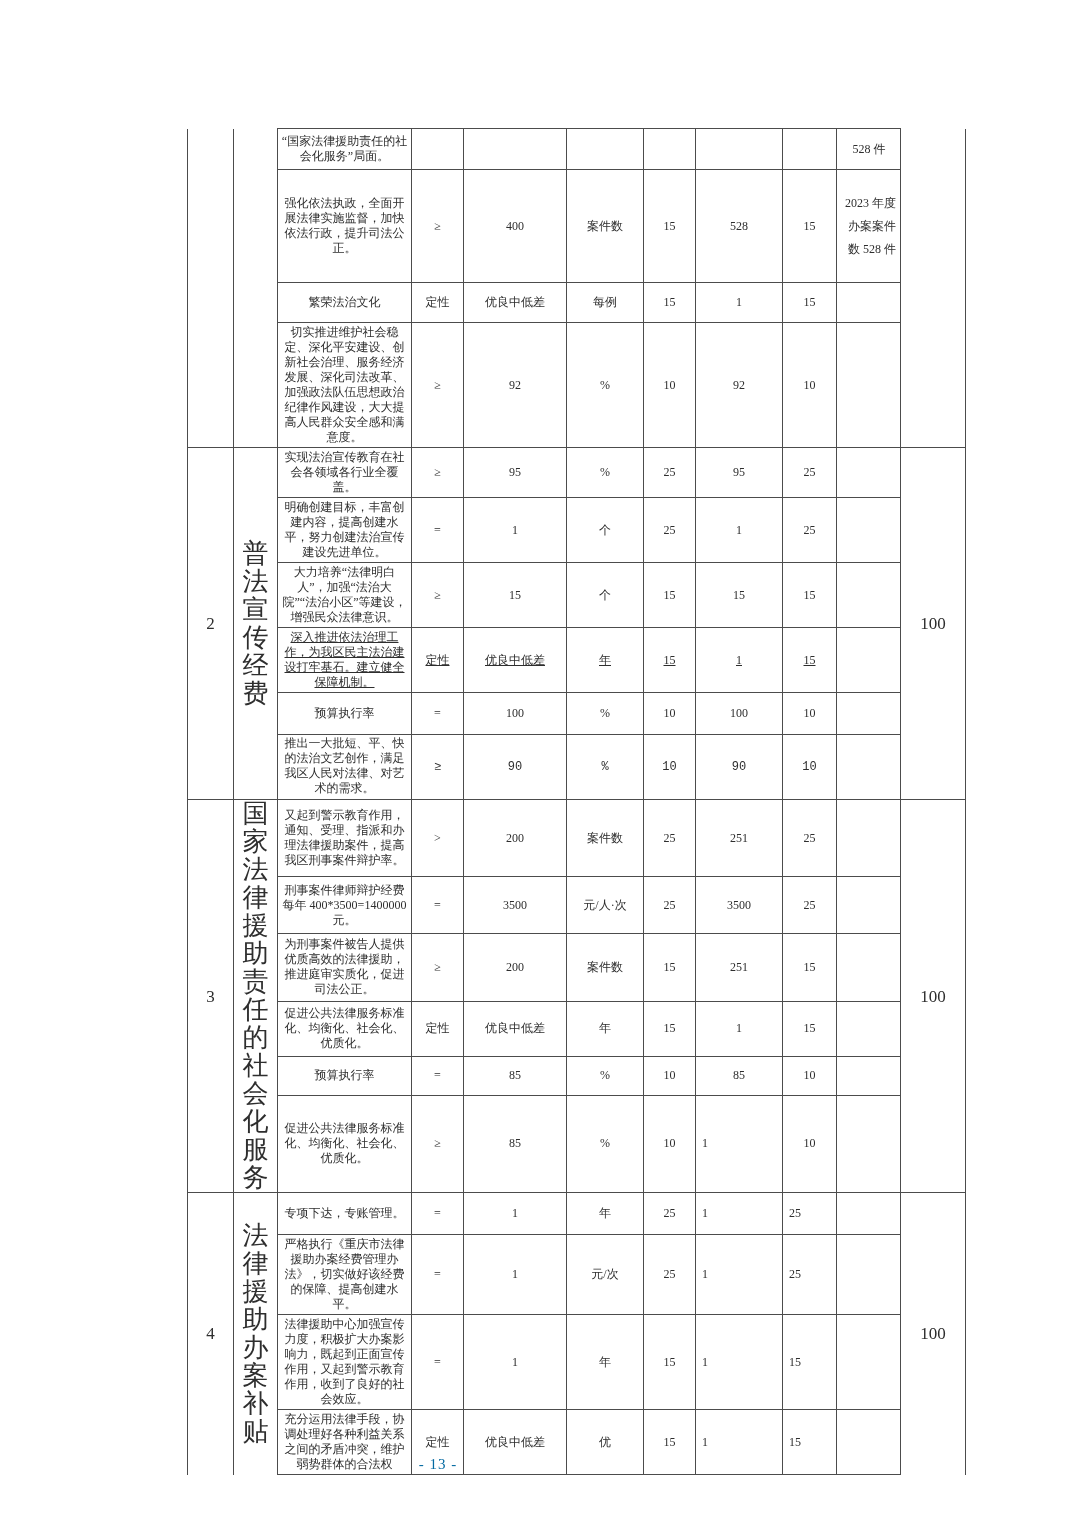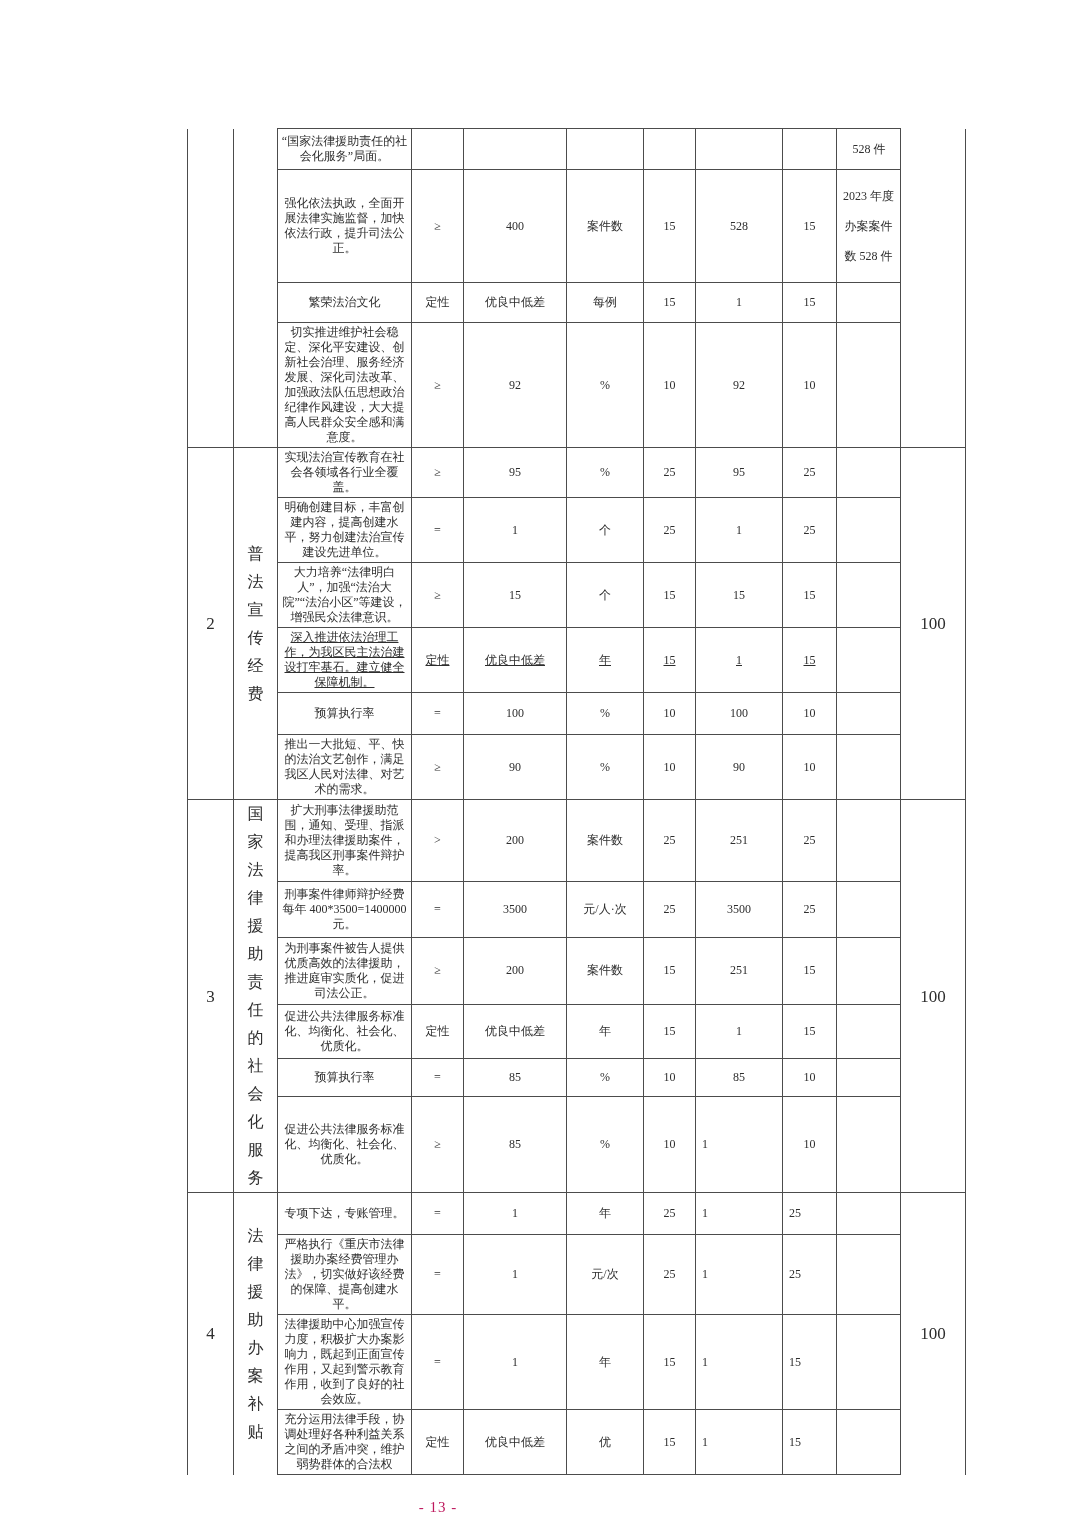--- a/index.html
+++ b/index.html
@@ -24,32 +24,32 @@
     padding:0;overflow:hidden;
     color:#2e2e2e;
   }
   td.desc{padding:2px 3px;}
   td.no-top{border-top:none;}
   td.no-bottom{border-bottom:none;}
   td.left{text-align:left;padding-left:6px;}
   td.num{font-size:17px;}
   td.total{font-size:17px;}
   td.remark{padding:2px 4px;}
-  td.remark-tall{line-height:30px;text-align:center;padding:2px 4px;}
+  td.remark-tall{line-height:23px;text-align:right;padding:2px 4px;}
   td.remark-a{text-align:center;padding-left:5px;}
   .vert{
     width:1.05em;margin:0 auto;
     word-break:break-all;
-    font-size:16px;line-height:28px;
+    font-size:26px;line-height:28px;
     text-align:center;
   }
   .page-num{
-    position:absolute;left:0;top:1499px;width:876px;
+    position:absolute;left:0;top:1456px;width:876px;
     text-align:center;font-size:15px;letter-spacing:1px;
-    color:#be185d;
+    color:#0369a1;
   }
 </style>
 </head>
 <body>
 
 <div class="page">
   <table class="perf">
     <colgroup>
       <col style="width:46px">
         <col style="width:44px">
@@ -157,36 +157,36 @@
         <tr style="height: 42px;">
           <td class="desc">预算执行率</td>
           <td>=</td>
           <td>100</td>
           <td>%</td>
           <td>10</td>
           <td>100</td>
           <td>10</td>
           <td class="remark"></td>
         </tr>
-        <tr style="height: 58px;">
+        <tr style="height: 58px; font-family: Liberation Mono, monospace;">
           <td class="desc">推出一大批短、平、快的法治文艺创作，满足我区人民对法律、对艺术的需求。</td>
           <td>≥</td>
           <td>90</td>
           <td>%</td>
           <td>10</td>
           <td>90</td>
           <td>10</td>
           <td class="remark"></td>
         </tr>
         <tr style="height: 74px;">
           <td class="num" rowspan="6">3</td>
           <td class="cat" rowspan="6">
             <div class="vert">国家法律援助责任的社会化服务</div>
           </td>
-          <td class="desc">扩大刑事法律援助范围，通知、受理、指派和办理法律援助案件，提高我区刑事案件辩护率。</td>
+          <td class="desc">又起到警示教育作用，通知、受理、指派和办理法律援助案件，提高我区刑事案件辩护率。</td>
           <td>&gt;</td>
           <td>200</td>
           <td>案件数</td>
           <td>25</td>
           <td>251</td>
           <td>25</td>
           <td class="remark"></td>
           <td class="total" rowspan="6">100</td>
         </tr>
         <tr style="height: 54px;">

